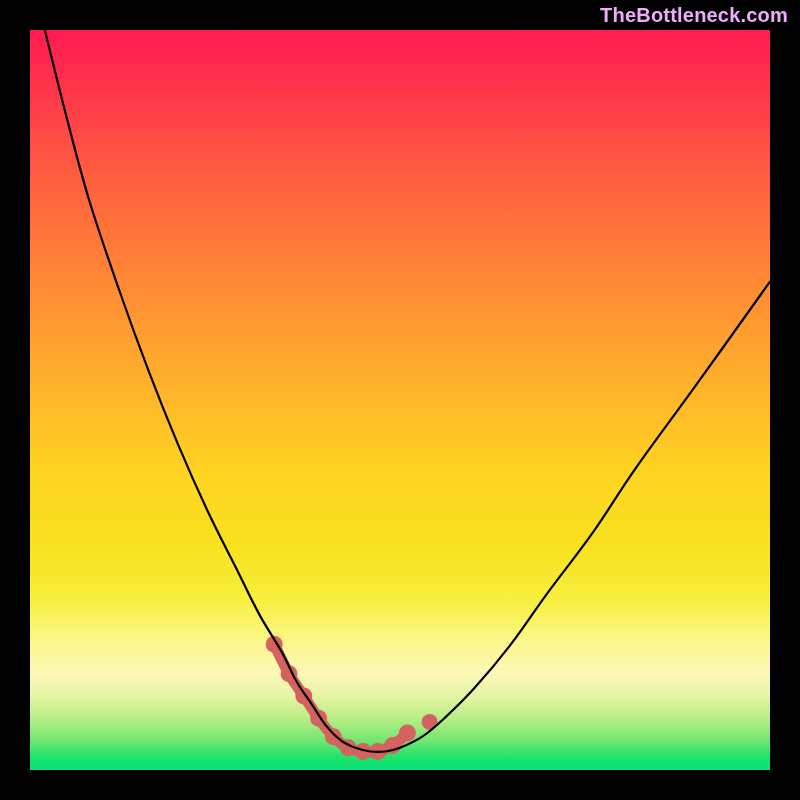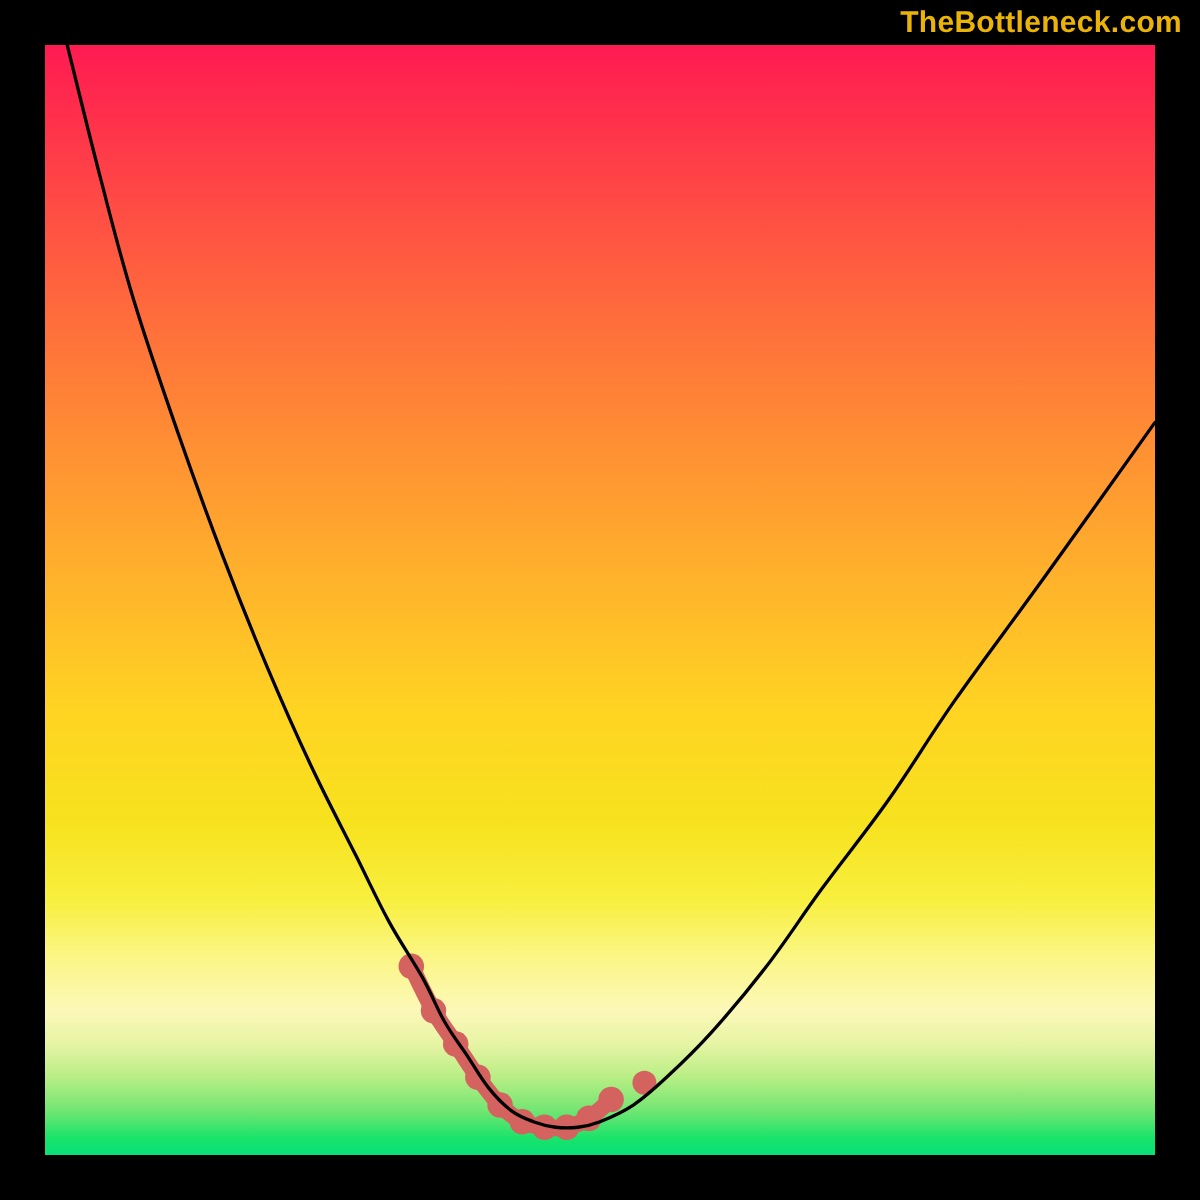--- a/index.html
+++ b/index.html
@@ -44,21 +44,21 @@
       #08e07a 100%
     );
   }
   .watermark {
     position: absolute;
     right: 12px;
     top: 4px;
     font-family: Arial, Helvetica, sans-serif;
     font-size: 20px;
     font-weight: 700;
-    color: #eab308;
+    color: #f0abfc;
     letter-spacing: 0.2px;
     text-align: center;
   }
   svg.series {
     position: absolute;
     left: 30px;
     top: 30px;
     width: 740px;
     height: 740px;
     overflow: visible;

